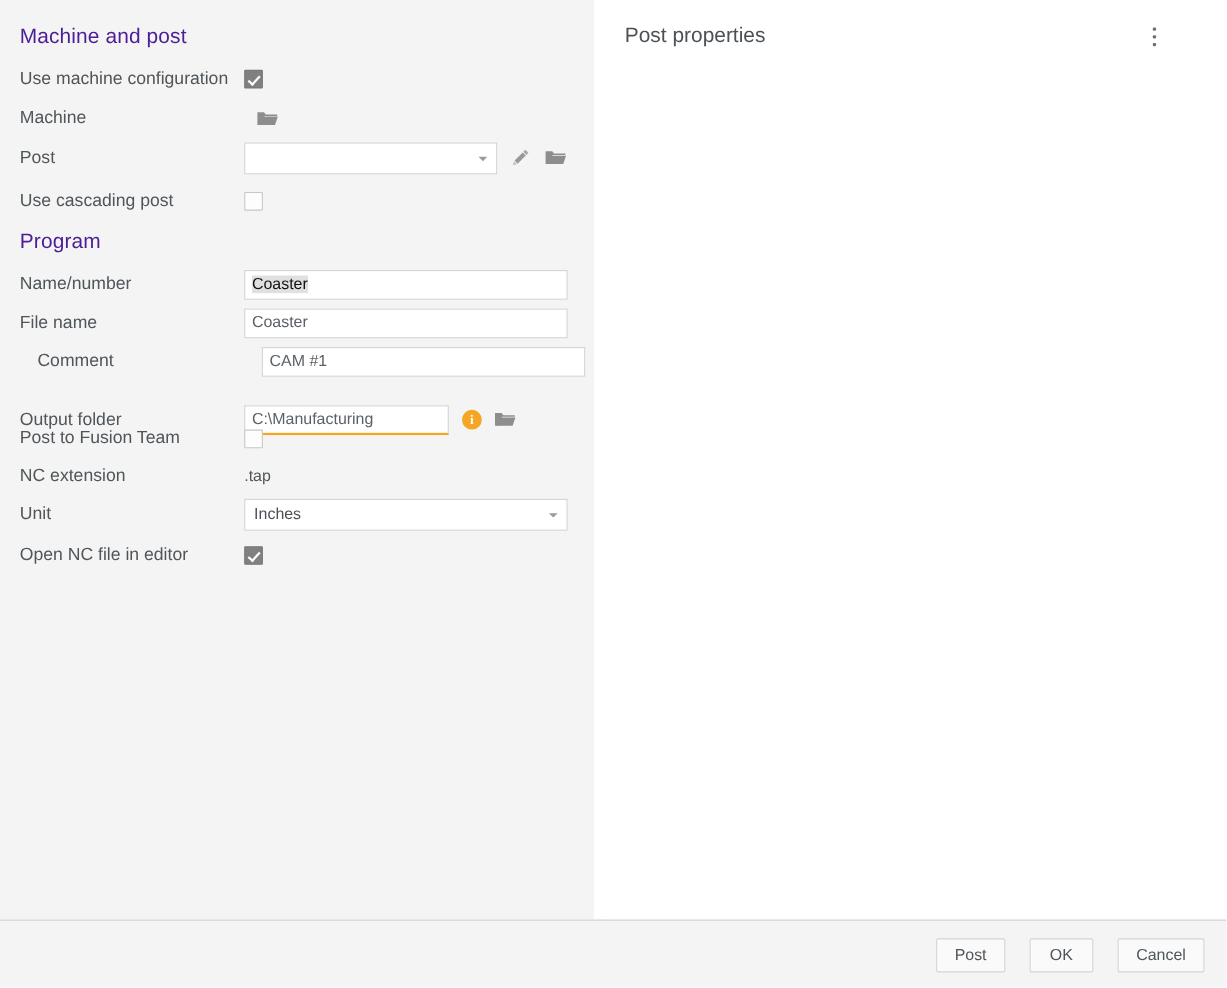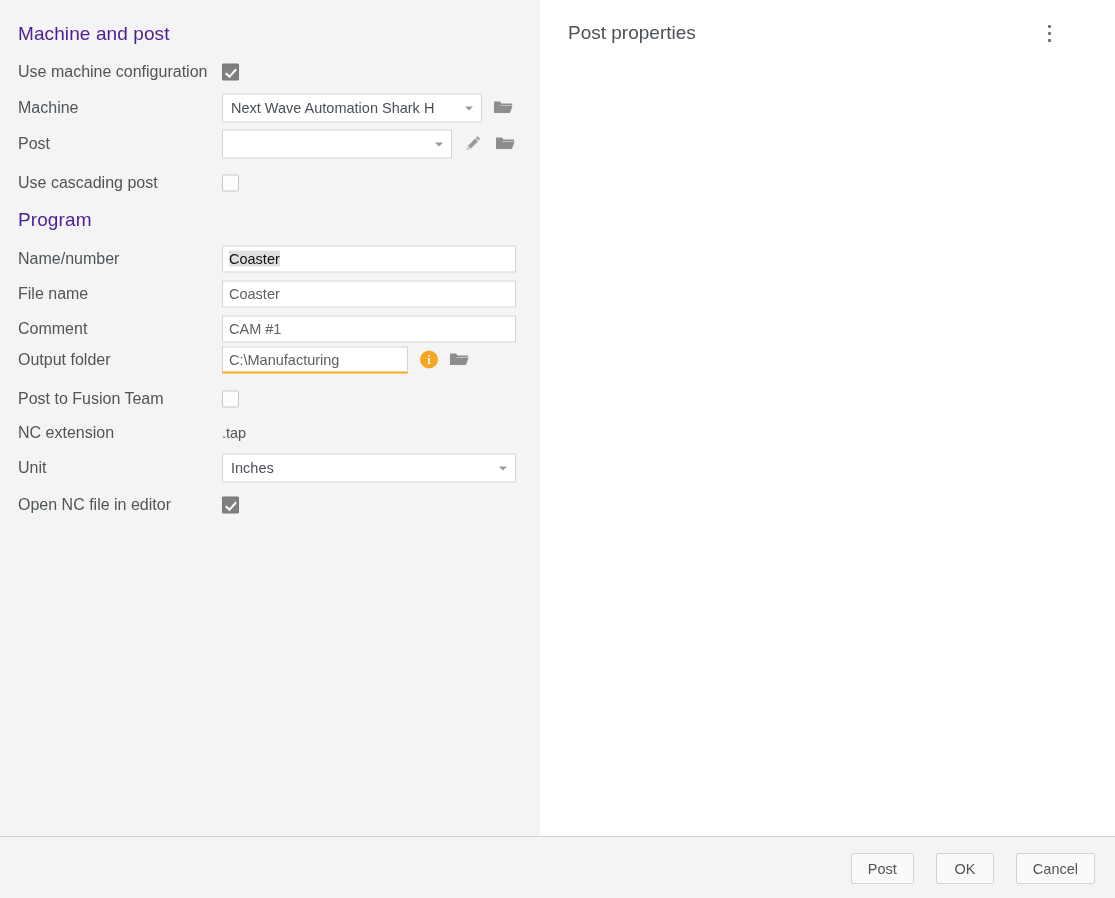--- a/index.html
+++ b/index.html
@@ -240,24 +240,20 @@
     <div class="row" style="top:54px;">
       <div class="row-label">Use machine configuration</div>
       <div class="field-area">
         <span class="cb checked"></span>
       </div>
     </div>
 
     <div class="row" style="top:90px;">
       <div class="row-label">Machine</div>
       <div class="field-area">
-        <div class="combo w260">
-          <span>Next Wave Automation Shark H</span>
-          <span class="caret"></span>
-        </div>
         <span class="icon-btn">
           <svg width="20" height="16" viewBox="0 0 20 16">
             <path d="M1 2 h6 l1.6 2 H19 v1.4 H7.4 L4.6 13.6 H1 Z" fill="#8d8d8d"></path>
             <path d="M5.2 6 H19.6 L17 13.6 H2.6 Z" fill="#8d8d8d"></path>
           </svg>
         </span>
       </div>
     </div>
 
     <div class="row" style="top:126px;">
@@ -303,30 +299,30 @@
 
     <div class="row" style="top:276px;">
       <div class="row-label">File name</div>
       <div class="field-area">
         <div class="tinput w294">
           <span>Coaster</span>
         </div>
       </div>
     </div>
 
-    <div class="row" style="top:311px;">
+    <div class="row" style="top:311px;margin-left:16px;">
       <div class="row-label">Comment</div>
       <div class="field-area">
         <div class="tinput w294">
           <span>CAM #1</span>
         </div>
       </div>
     </div>
 
-    <div class="row" style="top:342px;">
+    <div class="row" style="top:364px;">
       <div class="row-label">Output folder</div>
       <div class="field-area">
         <div class="tinput w230 warn">
           <span>C:\Manufacturing</span>
         </div>
         <span class="info-icon">i</span>
         <span class="icon-btn">
           <svg width="20" height="16" viewBox="0 0 20 16">
             <path d="M1 2 h6 l1.6 2 H19 v1.4 H7.4 L4.6 13.6 H1 Z" fill="#8d8d8d"></path>
             <path d="M5.2 6 H19.6 L17 13.6 H2.6 Z" fill="#8d8d8d"></path>

